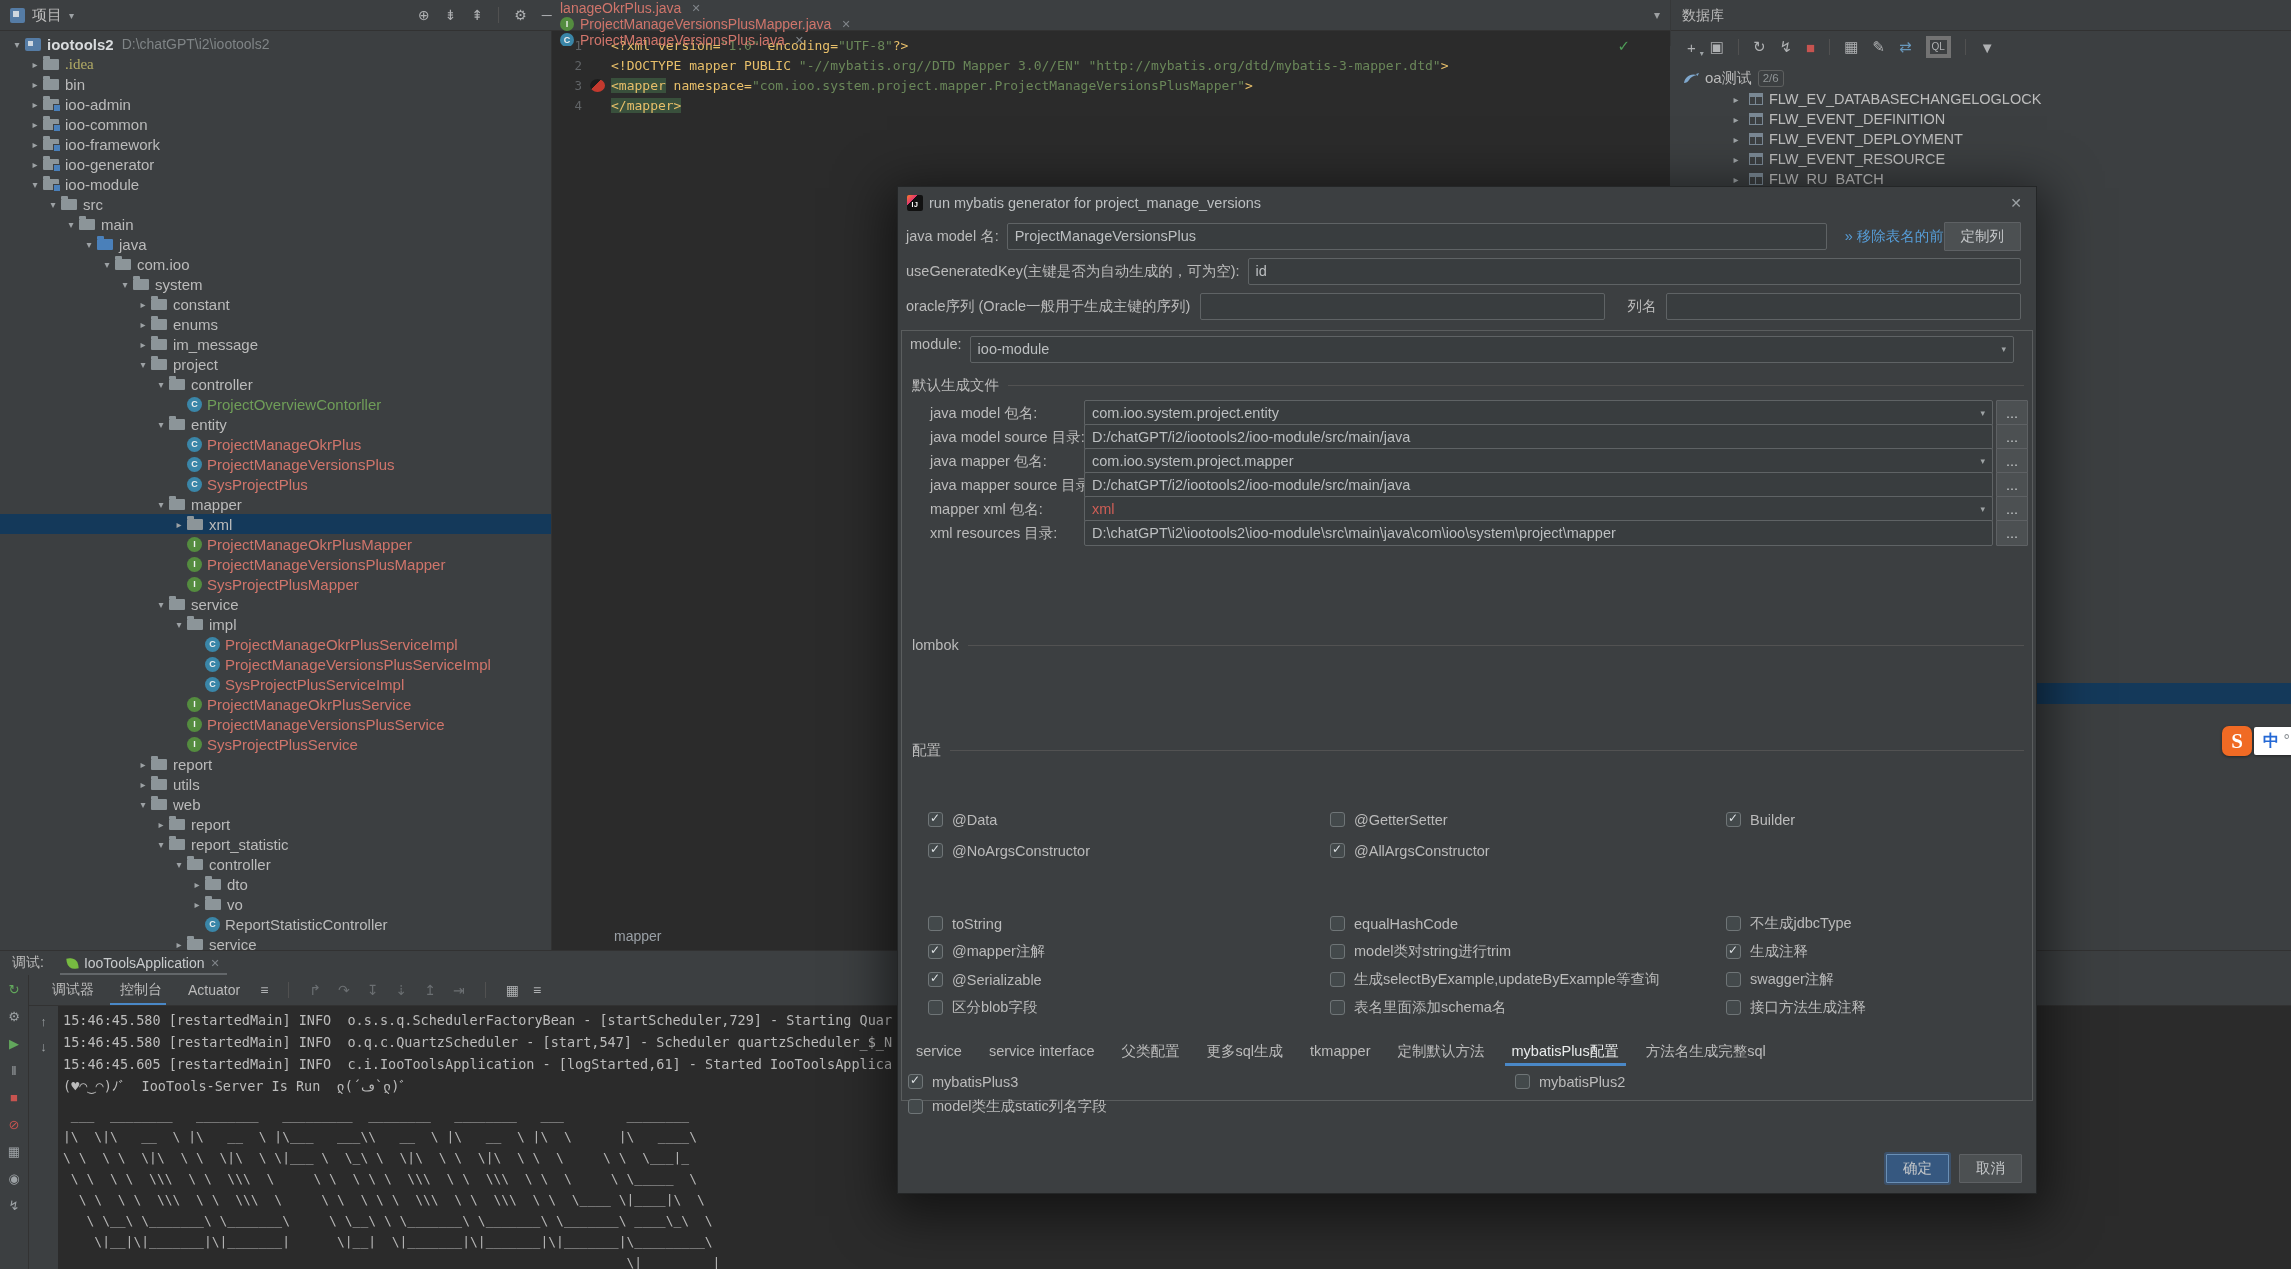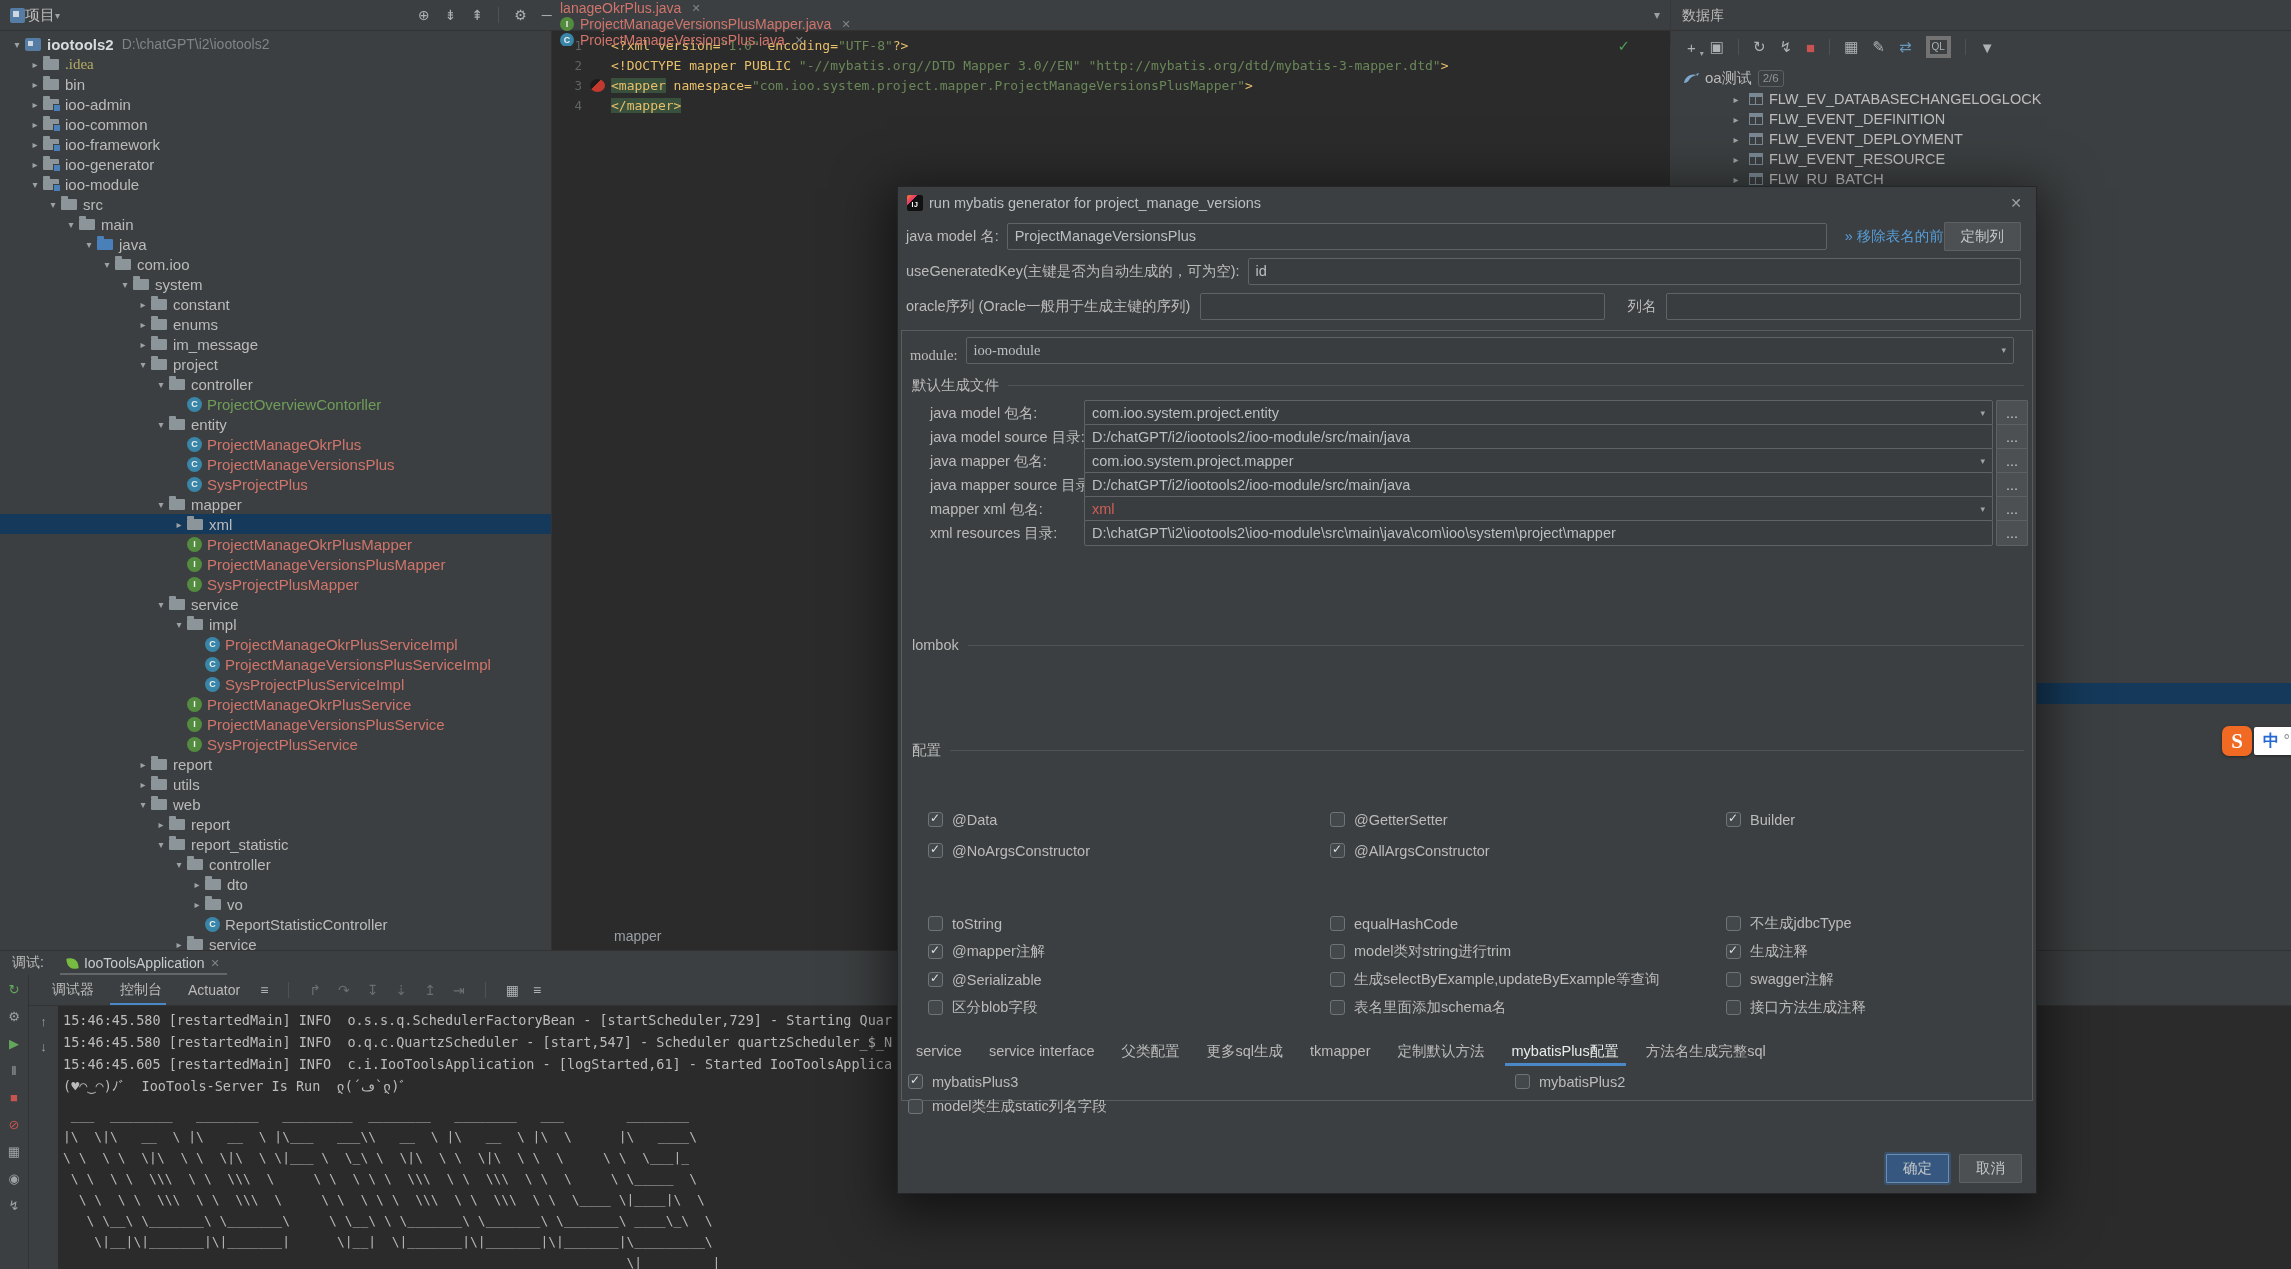--- a/index.html
+++ b/index.html
@@ -3,21 +3,21 @@
 <meta charset="utf-8">
 <style>
   html,body{margin:0;padding:0;}
   body{
     position:relative;width:2291px;height:1269px;overflow:hidden;
     background:#3c3f41;color:#bbbbbb;
     font-family:"Liberation Sans","DejaVu Sans",sans-serif;font-size:15px;
   }
   
   .topbar{position:absolute;left:0;top:0;width:2291px;height:30px;background:#3c3f41;border-bottom:1px solid #323232;z-index:2;}
-  .pp-head{position:absolute;left:10px;top:0;height:30px;display:flex;align-items:center;gap:0;}
+  .pp-head{position:absolute;left:10px;top:0;height:30px;display:flex;align-items:center;gap:7px;}
   .prj-ico{width:15px;height:15px;background:#557ca5;border-radius:2px;position:relative;}
   .prj-ico::after{content:"";position:absolute;left:3px;top:3px;width:6px;height:6px;background:#cfd8e0;}
   .caret{font-size:10px;color:#9da2a5;}
   .pp-tools{position:absolute;left:418px;top:0;height:30px;display:flex;align-items:center;gap:15px;color:#afb1b3;font-size:14px;}
   .pp-tools .vsep{width:1px;height:16px;background:#515151;}
   
   .tabstrip{position:absolute;left:551px;top:0;height:46px;right:620px;display:flex;align-items:stretch;overflow:hidden;flex-direction:column;}
   .tab{display:flex;align-items:center;gap:6px;padding:0 9px;font-size:14px;color:#d0756b;border-right:1px solid #363839;white-space:nowrap;}
   .tab.active{background:#45484a;box-shadow:inset 0 -3px 0 #82878c;}
   .tab .x{color:#80858a;font-size:11px;margin-left:4px;}
@@ -110,21 +110,21 @@
   .ij{position:absolute;left:9px;top:8px;width:16px;height:16px;border-radius:2px;background:linear-gradient(135deg,#ff7c2a,#e0366e 32%,#111 32%);color:#fff;font:bold 7px/19px "Liberation Sans",sans-serif;text-align:center;letter-spacing:.5px;}
   .d-close{position:absolute;right:14px;top:0;line-height:33px;color:#9da2a5;font-size:14px;}
   .d-row{position:absolute;left:8px;right:15px;height:28px;display:flex;align-items:center;}
   .inp{height:27px;box-sizing:border-box;background:#393d3f;border:1px solid #5f6365;border-radius:2px;padding:0 7px;line-height:25px;color:#bcbfc1;white-space:nowrap;overflow:hidden;position:relative;}
   .inp .cv{position:absolute;right:7px;top:0;line-height:25px;font-size:9px;color:#9fa4a6;}
   .red-val{color:#cf5e56;}
   .link{color:#569cd6;margin-left:18px;white-space:nowrap;}
   .btn{height:29px;box-sizing:border-box;background:#4c5052;border:1px solid #5e6164;border-radius:1px;color:#c3c6c8;line-height:27px;padding:0 16px;text-align:center;white-space:nowrap;}
   .btn.primary{background:#365880;border-color:#6a8fb5;box-shadow:0 0 0 2px rgba(60,110,170,.4);}
   .box{position:absolute;left:3px;right:3px;top:143px;height:771px;border:1px solid #5a5d5e;box-sizing:border-box;}
-  .mod-row{position:absolute;left:8px;right:18px;top:5px;height:28px;display:flex;align-items:flex-end;font-family:Liberation Serif, serif;}
+  .mod-row{position:absolute;left:8px;right:18px;top:5px;height:28px;display:flex;align-items:flex-start;}
   .sect{position:absolute;left:10px;right:8px;height:16px;display:flex;align-items:center;gap:9px;}
   .sect .rule{flex:1;height:1px;background:#525252;}
   .fields{position:absolute;left:28px;right:4px;top:218px;}
   .frow{height:14px;margin-bottom:10px;display:flex;align-items:center;position:relative;}
   .frow .lbl{width:146px;flex:none;margin-right:8px;white-space:nowrap;}
   .frow .inp{width:909px;flex:none;box-sizing:border-box;height:26px;line-height:24px;}
   .frow .inp .cv{line-height:24px;}
   .frow .dots{position:absolute;right:0;width:32px;height:26px;line-height:24px;padding:0;}
   .cb{display:flex;align-items:center;gap:9px;height:15px;white-space:nowrap;}
   .cb .bx{width:15px;height:15px;flex:none;background:#43494b;border:1px solid #6f7577;border-radius:3px;position:relative;box-sizing:border-box;}

